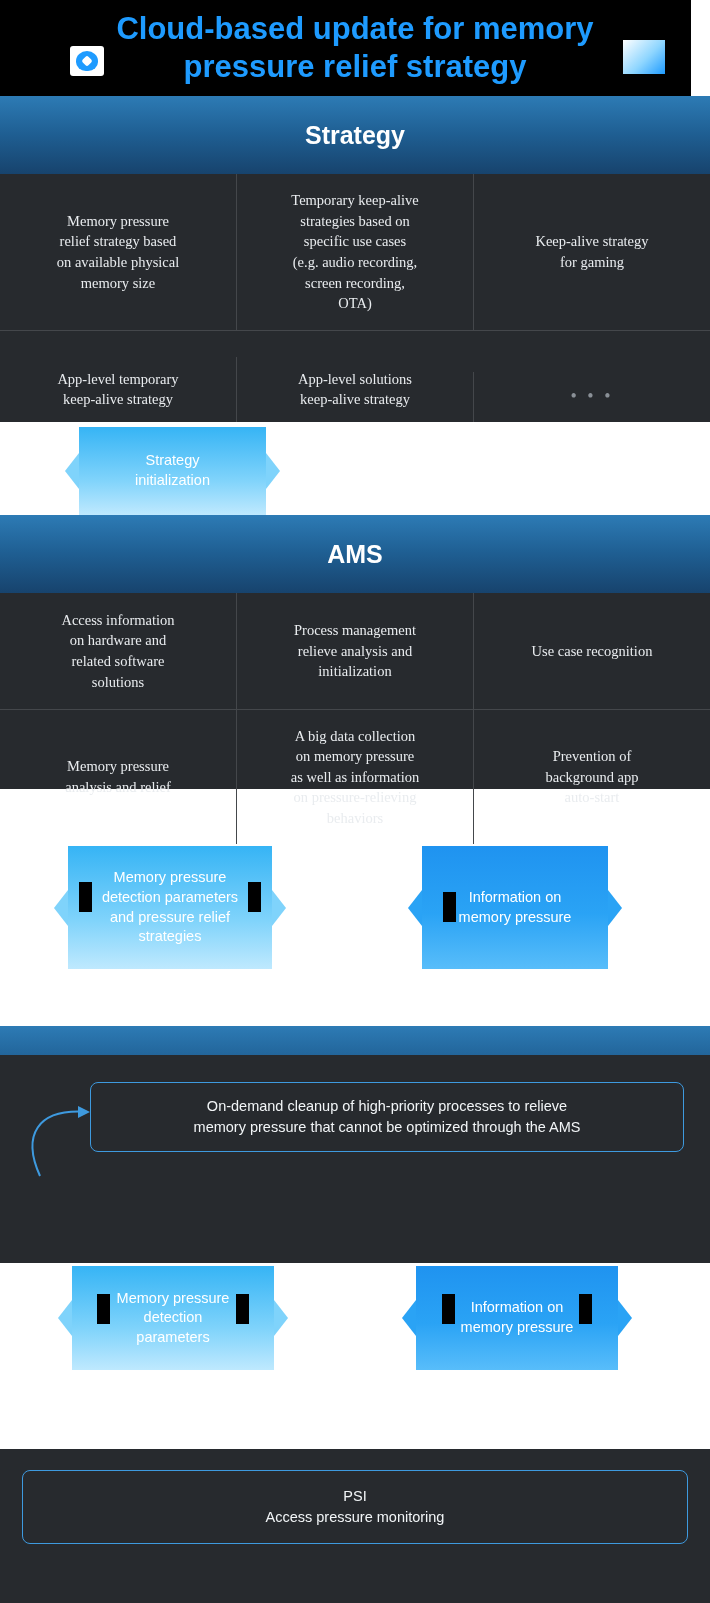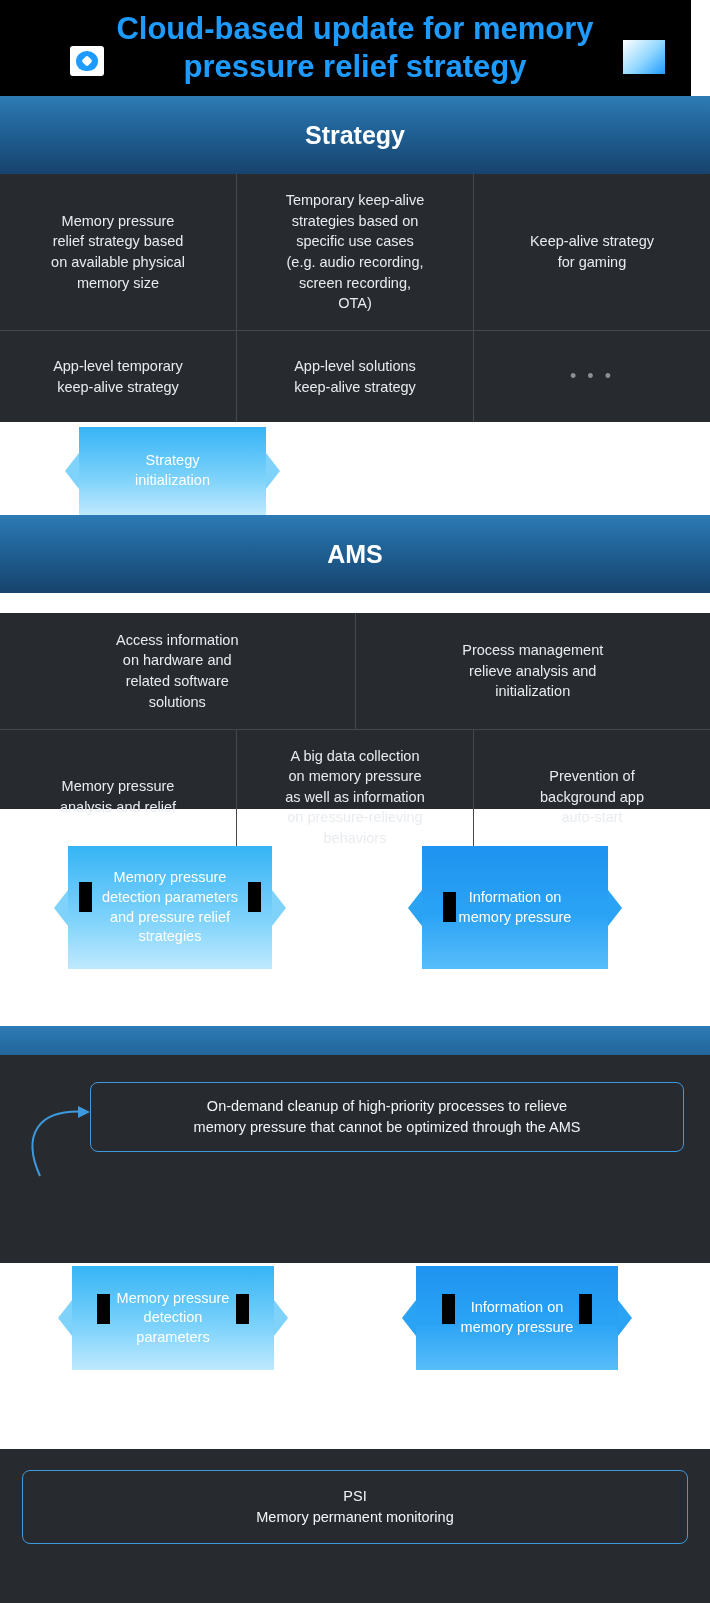--- a/index.html
+++ b/index.html
@@ -104,20 +104,21 @@
     flex: 1;
     display: flex;
     align-items: center;
     justify-content: center;
     text-align: center;
     color: #e9ecef;
     font-size: 14.5px;
     line-height: 1.42;
     padding: 12px 14px;
     white-space: pre-line;
+    font-family: Liberation Serif, serif;
   }
   .cell + .cell { border-left: 1px solid #44474b; }
   .cell.dots {
     color: #8a9097;
     letter-spacing: 3px;
     font-size: 18px;
   }
 
   
   .arrowbox {
@@ -223,47 +224,48 @@
 memory size</div>
       <div class="cell">Temporary keep-alive
 strategies based on
 specific use cases
 (e.g. audio recording,
 screen recording,
 OTA)</div>
       <div class="cell">Keep-alive strategy
 for gaming</div>
     </div>
-    <div class="cellrow" style="height:91px;">
+    <div class="cellrow" style="height:91px;align-items:flex-end;">
       <div class="cell">App-level temporary
 keep-alive strategy</div>
       <div class="cell">App-level solutions
 keep-alive strategy</div>
       <div class="cell dots">• • •</div>
     </div>
   </div>
 
   <div class="arrowbox light" style="left:79px; top:427px; width:187px; height:88px;">
     <span class="tip-left"></span>
     <span class="tip-right"></span>
     <span>Strategy
 initialization</span>
   </div>
 
   <div class="layer-header" style="top:515px;">AMS</div>
 
-  <div class="panel" style="top:593px; height:196px;margin-top:20px;">
+  <div class="panel" style="top:593px; height:196px;">
     <div class="cellrow bordered-bottom" style="height:117px;">
       <div class="cell">Access information
 on hardware and
 related software
 solutions</div>
       <div class="cell">Process management
 relieve analysis and
 initialization</div>
+      <div class="cell">Use case recognition</div>
     </div>
     <div class="cellrow" style="height:134px;">
       <div class="cell">Memory pressure
 analysis and relief</div>
       <div class="cell">A big data collection
 on memory pressure
 as well as information
 on pressure-relieving
 behaviors</div>
       <div class="cell">Prevention of
@@ -320,15 +322,15 @@
     <span class="glyph-mark" style="left:26px; top:28px;"></span>
     <span class="glyph-mark" style="right:26px; top:28px;"></span>
     <span>Information on
 memory pressure</span>
   </div>
 
 
   <div class="panel" style="top:1449px; height:154px;"></div>
 
   <div class="outline-box" style="left:22px; top:1470px; width:666px; height:74px;">PSI
-Memory permanent monitoring</div>
+Access pressure monitoring</div>
 
 </div>
 
 </body></html>

